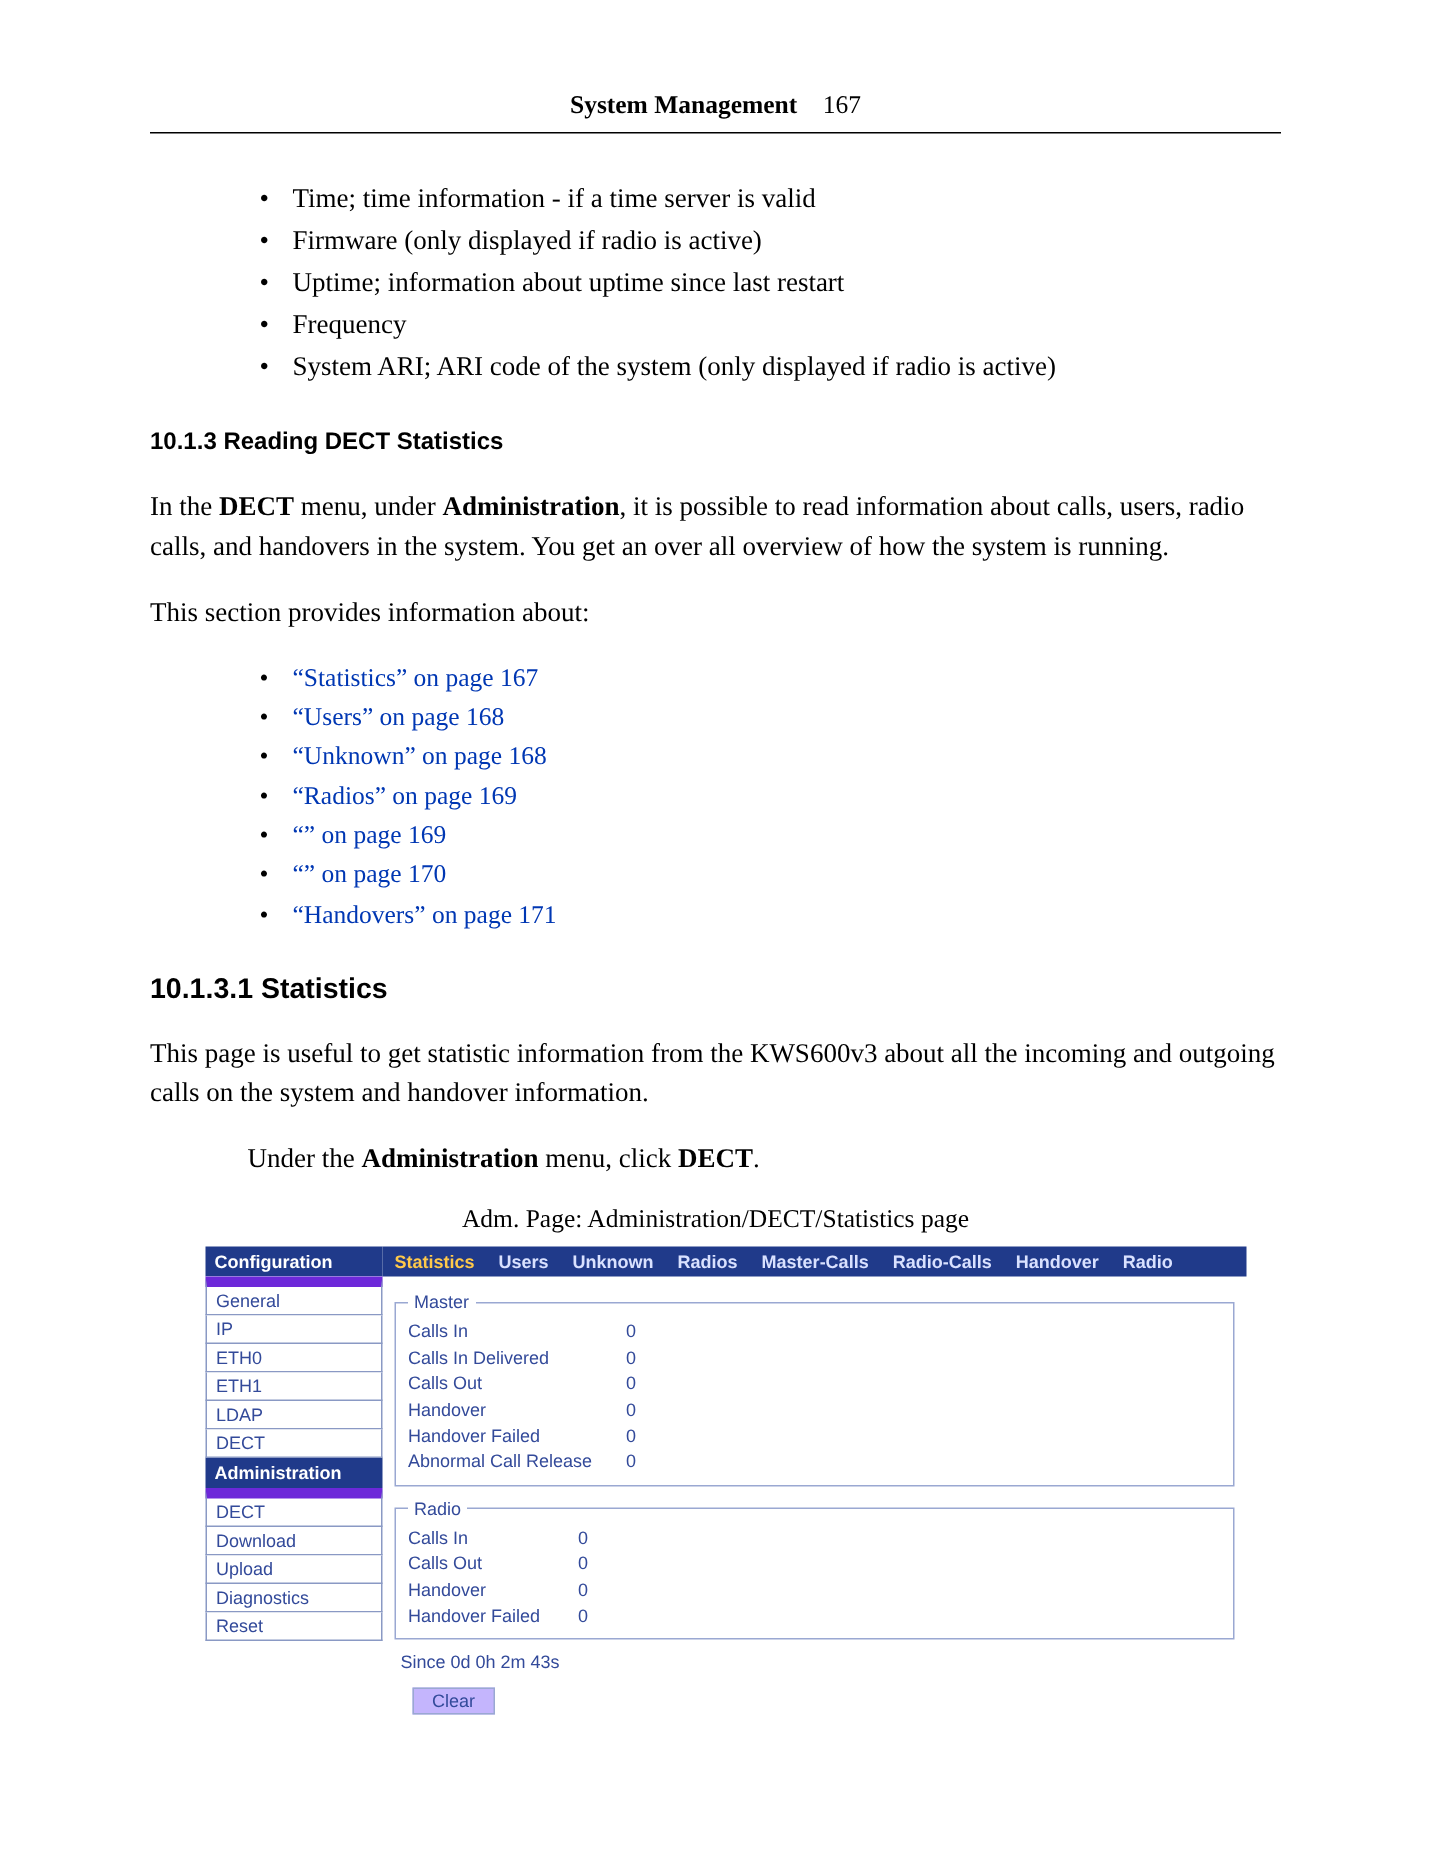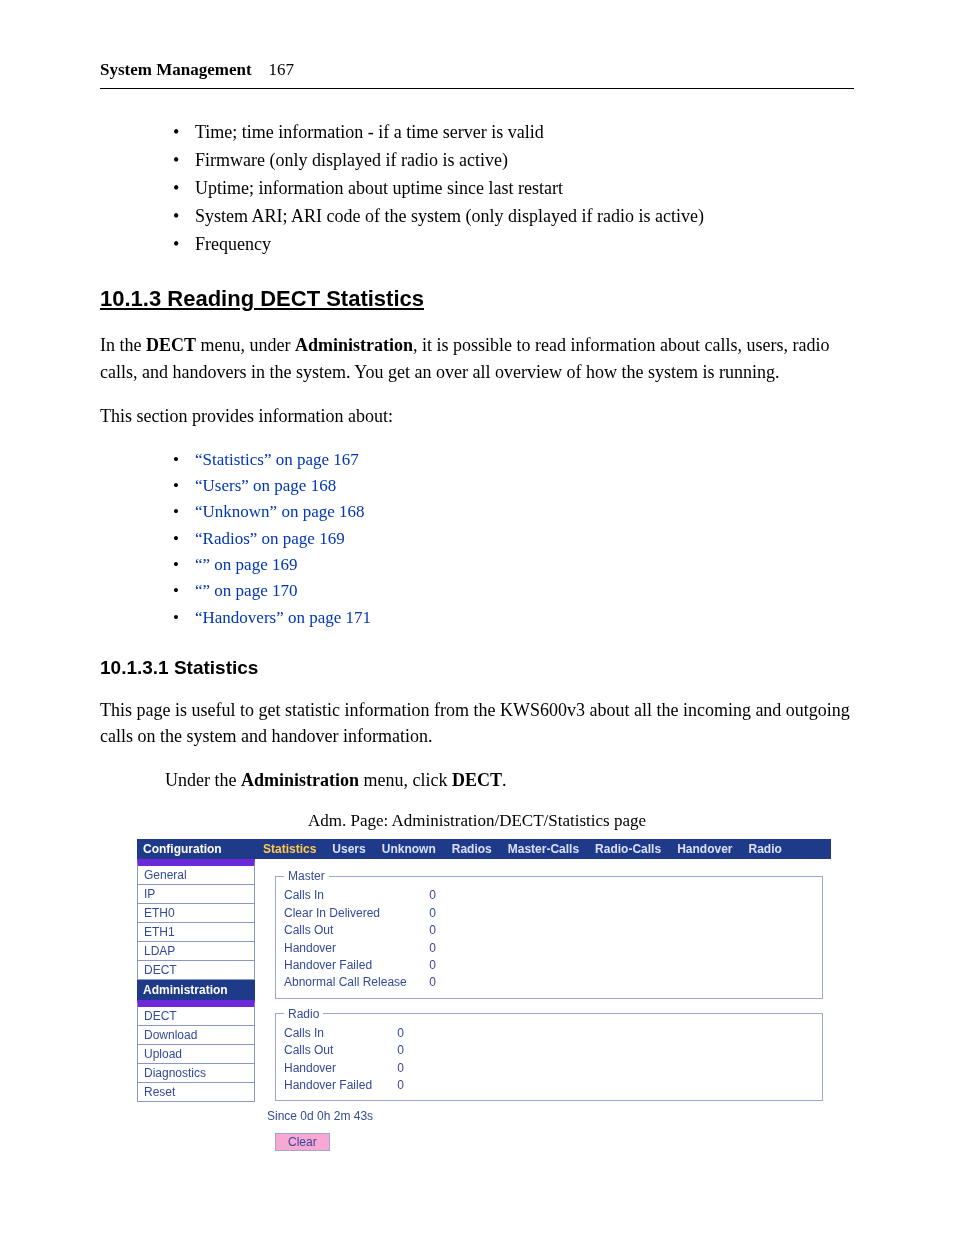--- a/index.html
+++ b/index.html
@@ -8,36 +8,36 @@
     color:#000;
     background:#fff;
   }
   .page{
     width:954px;
     margin:0 auto;
     padding:60px 100px 40px 100px;
     box-sizing:border-box;
   }
   .running-head{
-    text-align:left;
+    text-align:center;
     font-size:17px;
     margin-bottom:8px;
   }
   .running-head .sect{font-weight:bold;}
   .rule{border:0;border-top:1.5px solid #000;margin:0 0 30px 0;}
   .body-text{font-size:18px;line-height:1.45;margin:0 0 18px 0;}
   .indent{padding-left:65px;}
   ul.bullets{margin:0 0 22px 65px;padding:0;font-size:18px;line-height:1.55;}
   ul.bullets li{list-style:none;position:relative;padding-left:30px;}
   ul.bullets li::before{content:"•";position:absolute;left:8px;}
   ul.links{margin:6px 0 26px 65px;padding:0;font-size:17px;line-height:1.55;}
   ul.links li{list-style:none;position:relative;padding-left:30px;}
   ul.links li::before{content:"•";position:absolute;left:8px;}
   ul.links a{color:#0037b3;text-decoration:none;}
-  h2.sec{font-family:Arial,Helvetica,sans-serif;font-size:22px;font-weight:bold;margin:28px 0 20px 0;text-decoration:underline;}
+  h2.sec{font-family:Arial,Helvetica,sans-serif;font-size:16px;font-weight:bold;margin:28px 0 20px 0;}
   h3.sub{font-family:Arial,Helvetica,sans-serif;font-size:19px;font-weight:bold;margin:26px 0 18px 0;}
   .caption{text-align:center;font-size:17px;margin:12px 0 8px 0;}
 
   
   .shot{
     width:708px;
     margin:0 auto;
     font-family:"Trebuchet MS",Tahoma,Arial,sans-serif;
     font-size:12px;
     color:#1a2a6c;
@@ -79,55 +79,55 @@
     gap:16px;
     font-size:12px;
     font-weight:bold;
   }
   .tabs .tab.active{color:#ffc94a;}
   .panel{
     padding:6px 8px 14px 8px;
   }
   fieldset.fs{
     border:1px solid #9aa8d2;
-    margin:4px 0 8px 12px;
+    margin:4px 0 8px 0;
     padding:4px 8px 6px 8px;
   }
   fieldset.fs legend{
     color:#334a9a;font-size:12px;padding:0 4px;
   }
   .kv{display:flex;font-size:12px;line-height:1.45;color:#334a9a;}
   .kv .k{width:132px;}
   .kv .v{width:20px;text-align:right;}
   .since{font-size:12px;color:#334a9a;margin:4px 0 10px 4px;}
   .clear-btn{
     border:1px solid #9aa8d2;
-    background:#f9a8d4;
+    background:#c4b5fd;
     color:#334a9a;
     font-size:12px;
     padding:1px 12px;
     margin-left:12px;
     cursor:pointer;
   }
 </style>
 </head>
 <body>
 
 <div class="page">
   <div class="running-head">
     <span class="sect">System Management</span>&nbsp;&nbsp;&nbsp;&nbsp;<span>167</span>
   </div>
   <hr class="rule">
 
   <ul class="bullets">
     <li>Time; time information - if a time server is valid</li>
     <li>Firmware (only displayed if radio is active)</li>
     <li>Uptime; information about uptime since last restart</li>
+    <li>Frequency</li>
     <li>System ARI; ARI code of the system (only displayed if radio is active)</li>
-    <li>Frequency</li>
   </ul>
 
   <h2 class="sec">10.1.3  Reading DECT Statistics</h2>
 
   <p class="body-text">
     <span>In the </span><strong>DECT</strong><span> menu, under </span><strong>Administration</strong><span>, it is possible to read information about calls, users, radio calls, and handovers in the system. You get an over all overview of how the system is running.</span>
   </p>
 
 
   <p class="body-text">This section provides information about:</p>
@@ -180,21 +180,21 @@
         <span class="tab">Radio</span>
       </div>
       <div class="panel">
         <fieldset class="fs">
           <legend>Master</legend>
           <div class="kv">
               <span class="k">Calls In</span>
               <span class="v">0</span>
             </div>
           <div class="kv">
-              <span class="k">Clear In Delivered</span>
+              <span class="k">Calls In Delivered</span>
               <span class="v">0</span>
             </div>
           <div class="kv">
               <span class="k">Calls Out</span>
               <span class="v">0</span>
             </div>
           <div class="kv">
               <span class="k">Handover</span>
               <span class="v">0</span>
             </div>

